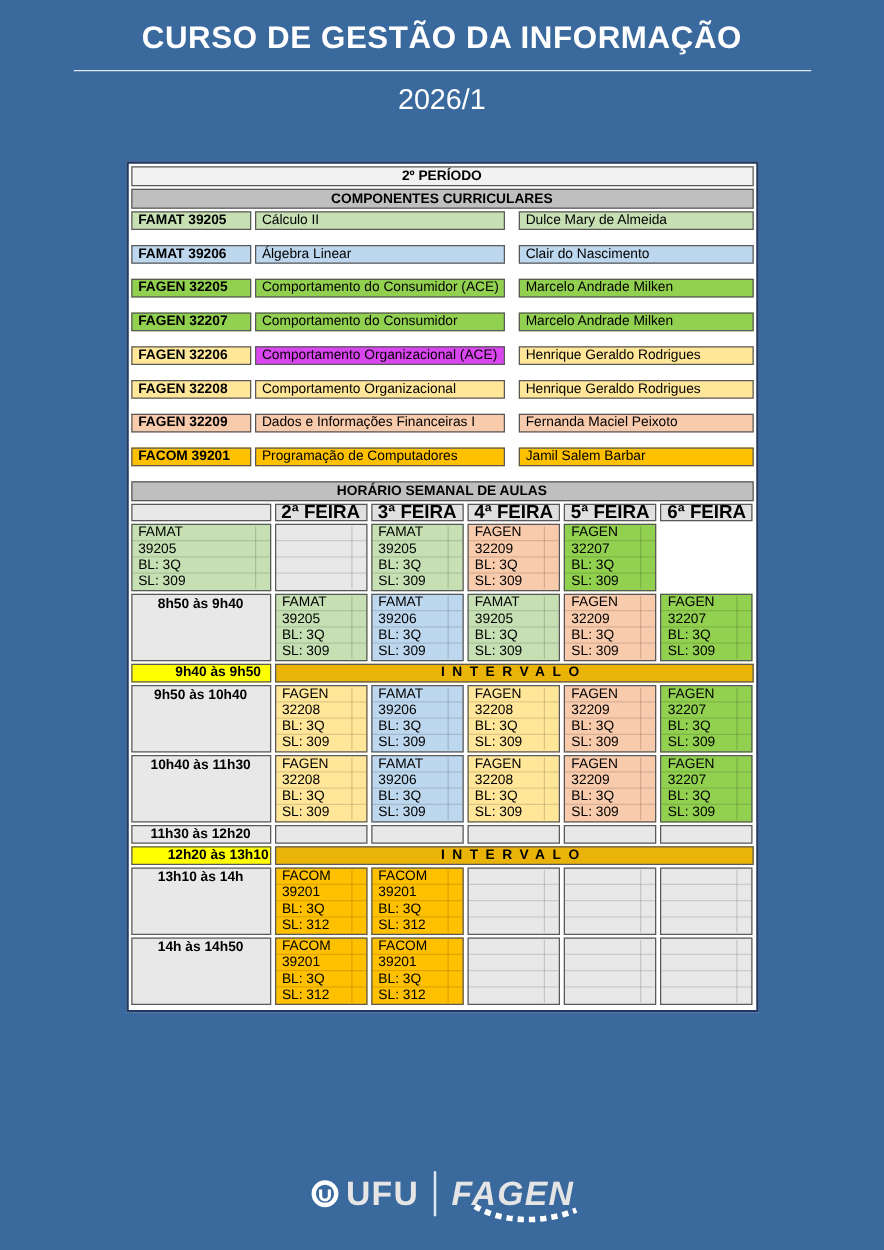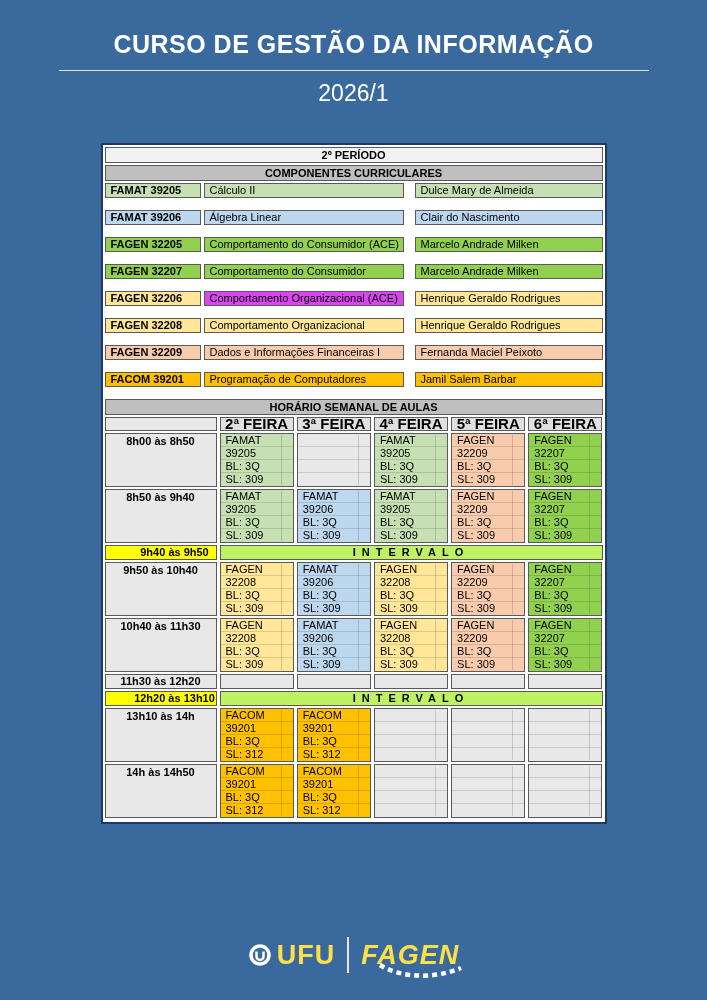--- a/index.html
+++ b/index.html
@@ -6,21 +6,21 @@
   html, body { margin: 0; padding: 0; }
   body {
     width: 707px; height: 1000px;
     background: #3a699e;
     font-family: "Liberation Sans", sans-serif;
     color: #000;
   }
   .page { position: relative; width: 707px; height: 1000px; overflow: hidden; }
 
   
-  header { text-align: center; padding-top: 30px; color: #fff; }
+  header { text-align: center; padding-top: 16px; color: #fff; }
   h1 { font-size: 25px; font-weight: bold; margin: 0 0 11px; letter-spacing: .5px; }
   .title-rule { width: 590px; height: 1px; background: #dde6f0; margin: 0 auto 9px; }
   h2 { font-size: 23px; font-weight: normal; margin: 0; }
 
   
   .sheet {
     width: 506px; margin: 36px auto 0;
     background: #fff;
     border: 2px solid #1f3864;
     padding: 2px;
@@ -67,30 +67,30 @@
     width: 1px; background: rgba(0,0,0,0.15);
   }
   .cline {
     height: 13px; line-height: 13px; font-size: 11px; padding-left: 5px;
     border-bottom: 1px solid rgba(0,0,0,0.13);
     overflow: hidden; white-space: nowrap;
   }
   .dcell .cline:last-child { border-bottom: none; }
 
   .intcell {
-    background: #bef264; border: 1px solid #595959;
+    background: #eab308; border: 1px solid #595959;
     height: 15px; line-height: 13px; font-size: 11px; font-weight: bold;
     text-align: center; letter-spacing: 6px;
   }
   .ecell { height: 15px; background: #e8e8e8; border: 1px solid #595959; }
 
   
   footer {
     position: absolute; left: 0; right: 0; bottom: 27px;
-    display: flex; align-items: center; justify-content: center; color: #fde047;
+    display: flex; align-items: center; justify-content: center; color: #e5e5e5;
   }
   .ufu-wrap { display: flex; align-items: center; gap: 5px; }
   .ufu-text { font-size: 27px; font-weight: bold; letter-spacing: 1px; }
   .logo-divider { width: 2px; height: 36px; background: rgba(255,255,255,0.85); margin: 0 12px; }
   .fagen-wrap { position: relative; }
   .fagen-text { font-size: 27px; font-weight: bold; font-style: italic; letter-spacing: 1px; }
   .swoosh { position: absolute; left: 16px; bottom: -8px; }
 </style>
 </head>
 <body>
@@ -160,21 +160,20 @@
     <div class="srow" id="dayheader">
         <div class="thcell blank"></div>
         <div class="thcell">2ª FEIRA</div>
         <div class="thcell">3ª FEIRA</div>
         <div class="thcell">4ª FEIRA</div>
         <div class="thcell">5ª FEIRA</div>
         <div class="thcell">6ª FEIRA</div>
       </div>
     <div id="schedule">
         <div class="srow">
-          <div class="tcell">8h00 às 8h50</div>
           <div class="dcell" style="background: rgb(198, 224, 180);">
             <div class="cline">FAMAT</div>
             <div class="cline">39205</div>
             <div class="cline">BL: 3Q</div>
             <div class="cline">SL: 309</div>
           </div>
           <div class="dcell">
             <div class="cline"></div>
             <div class="cline"></div>
             <div class="cline"></div>

